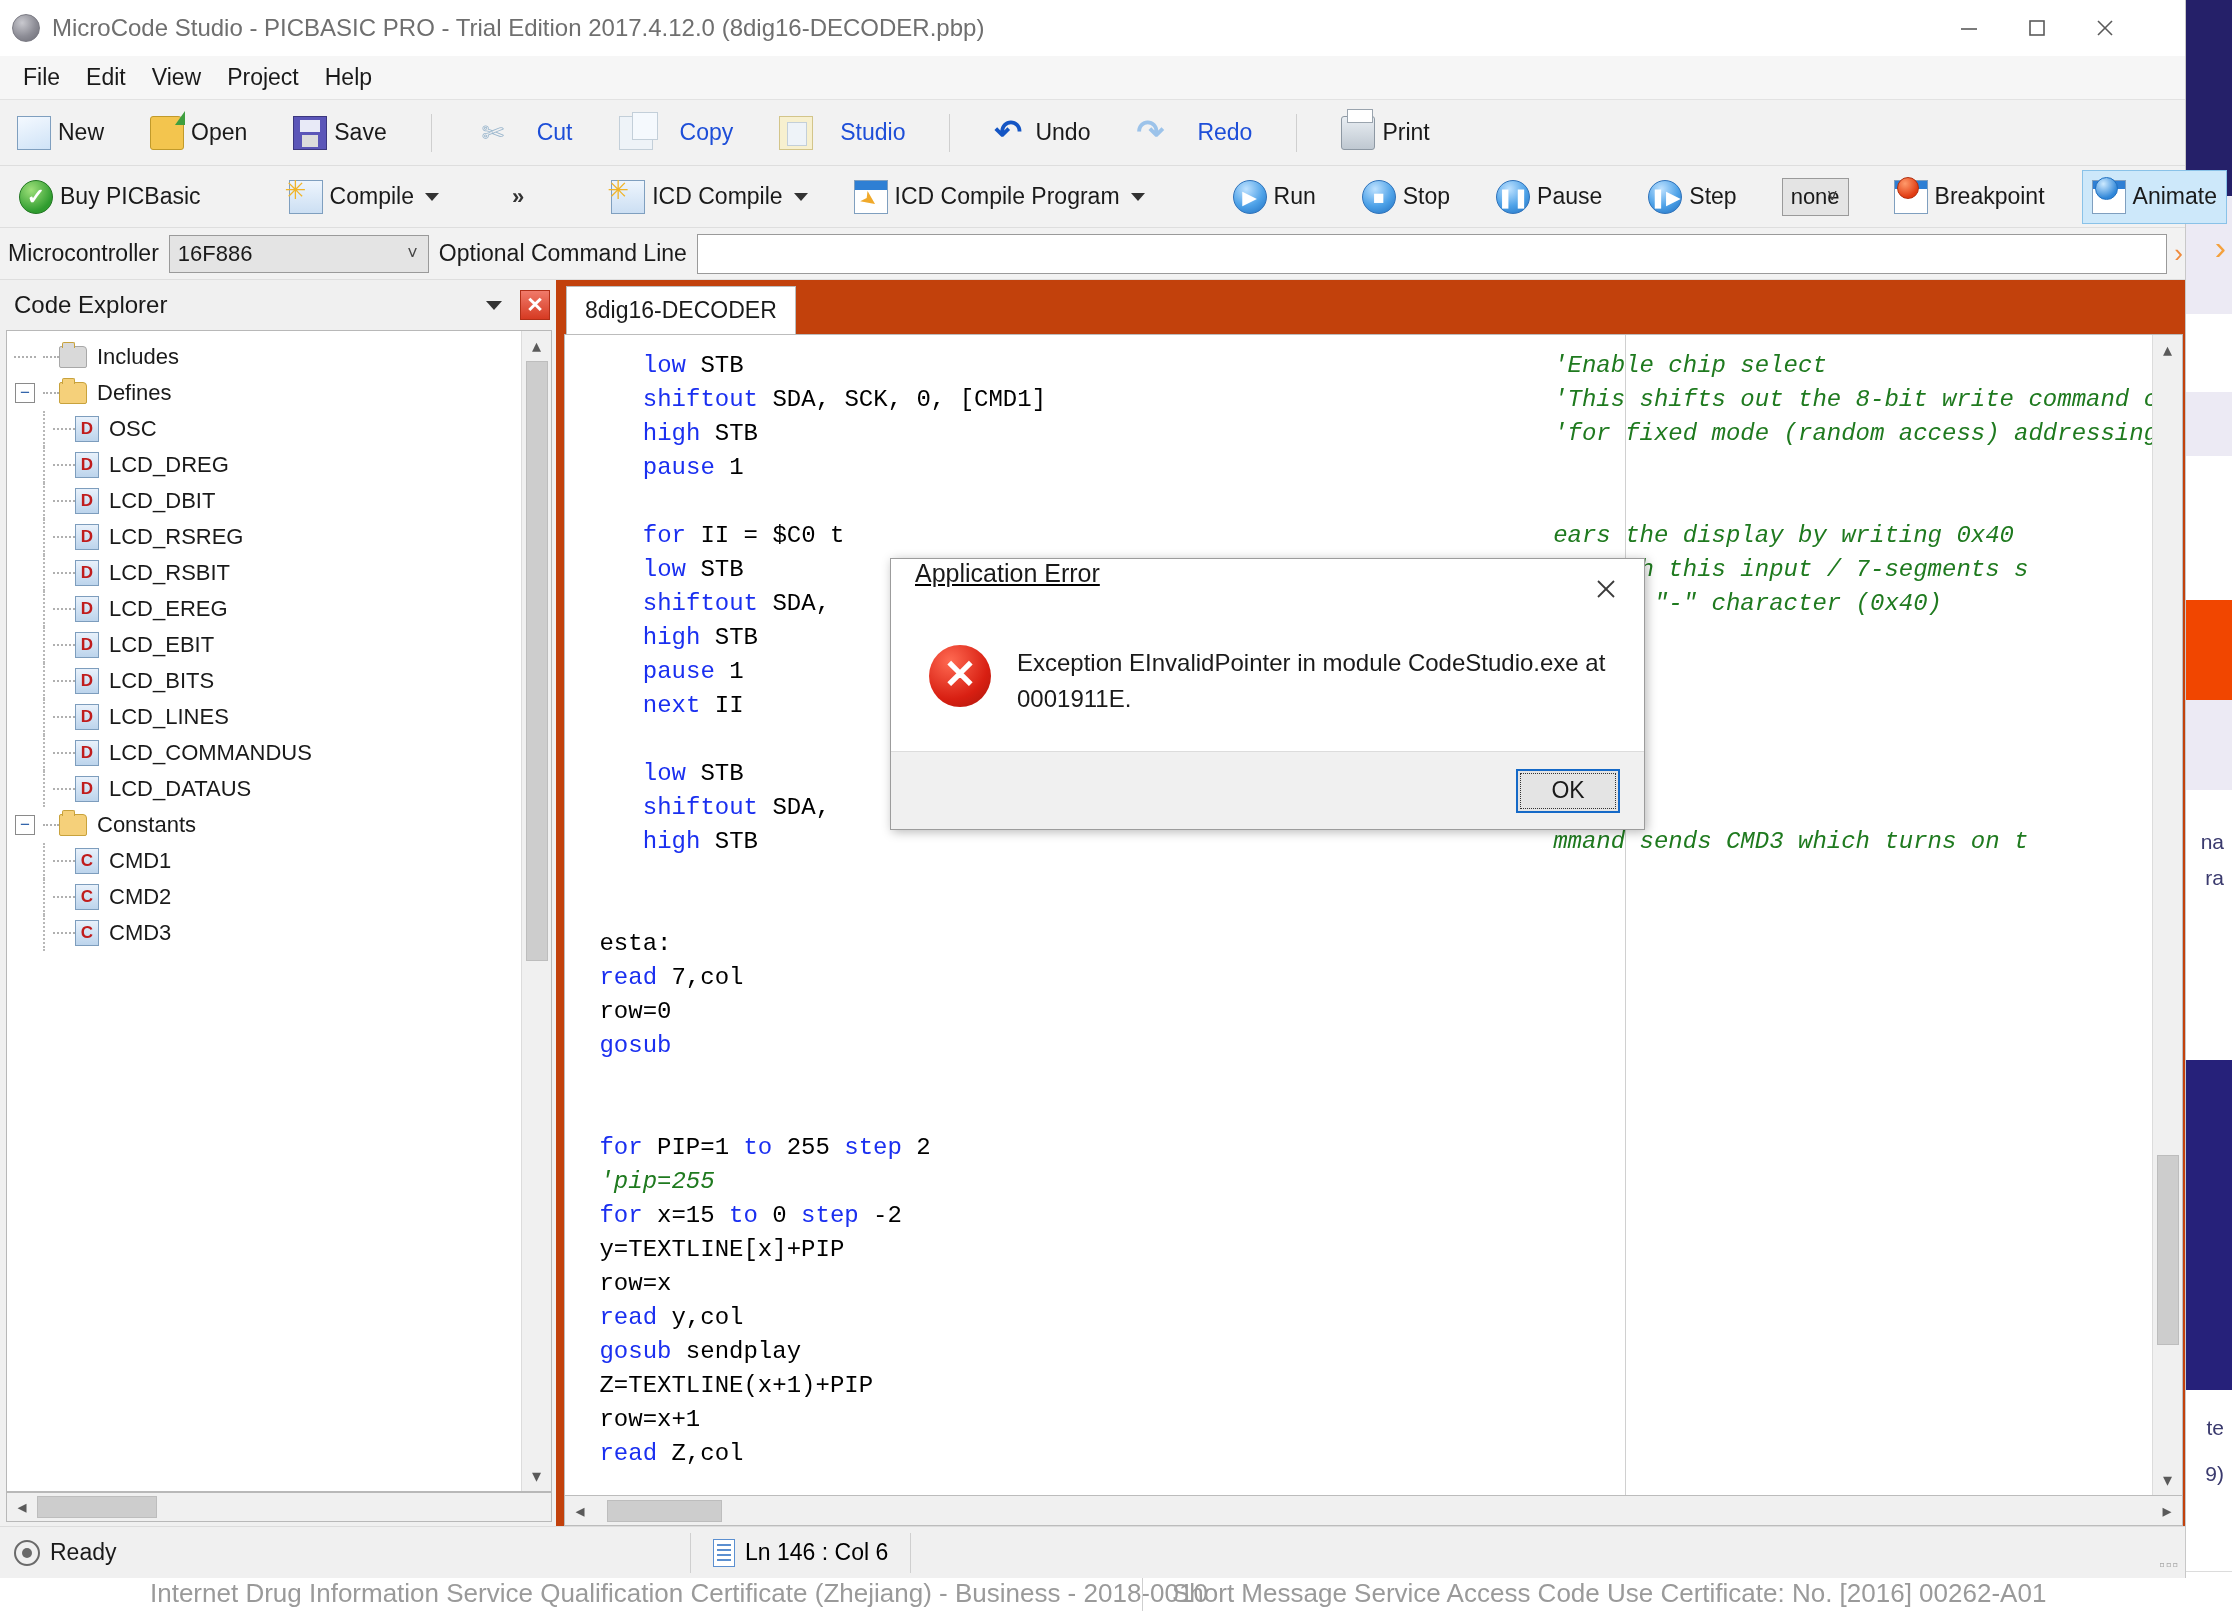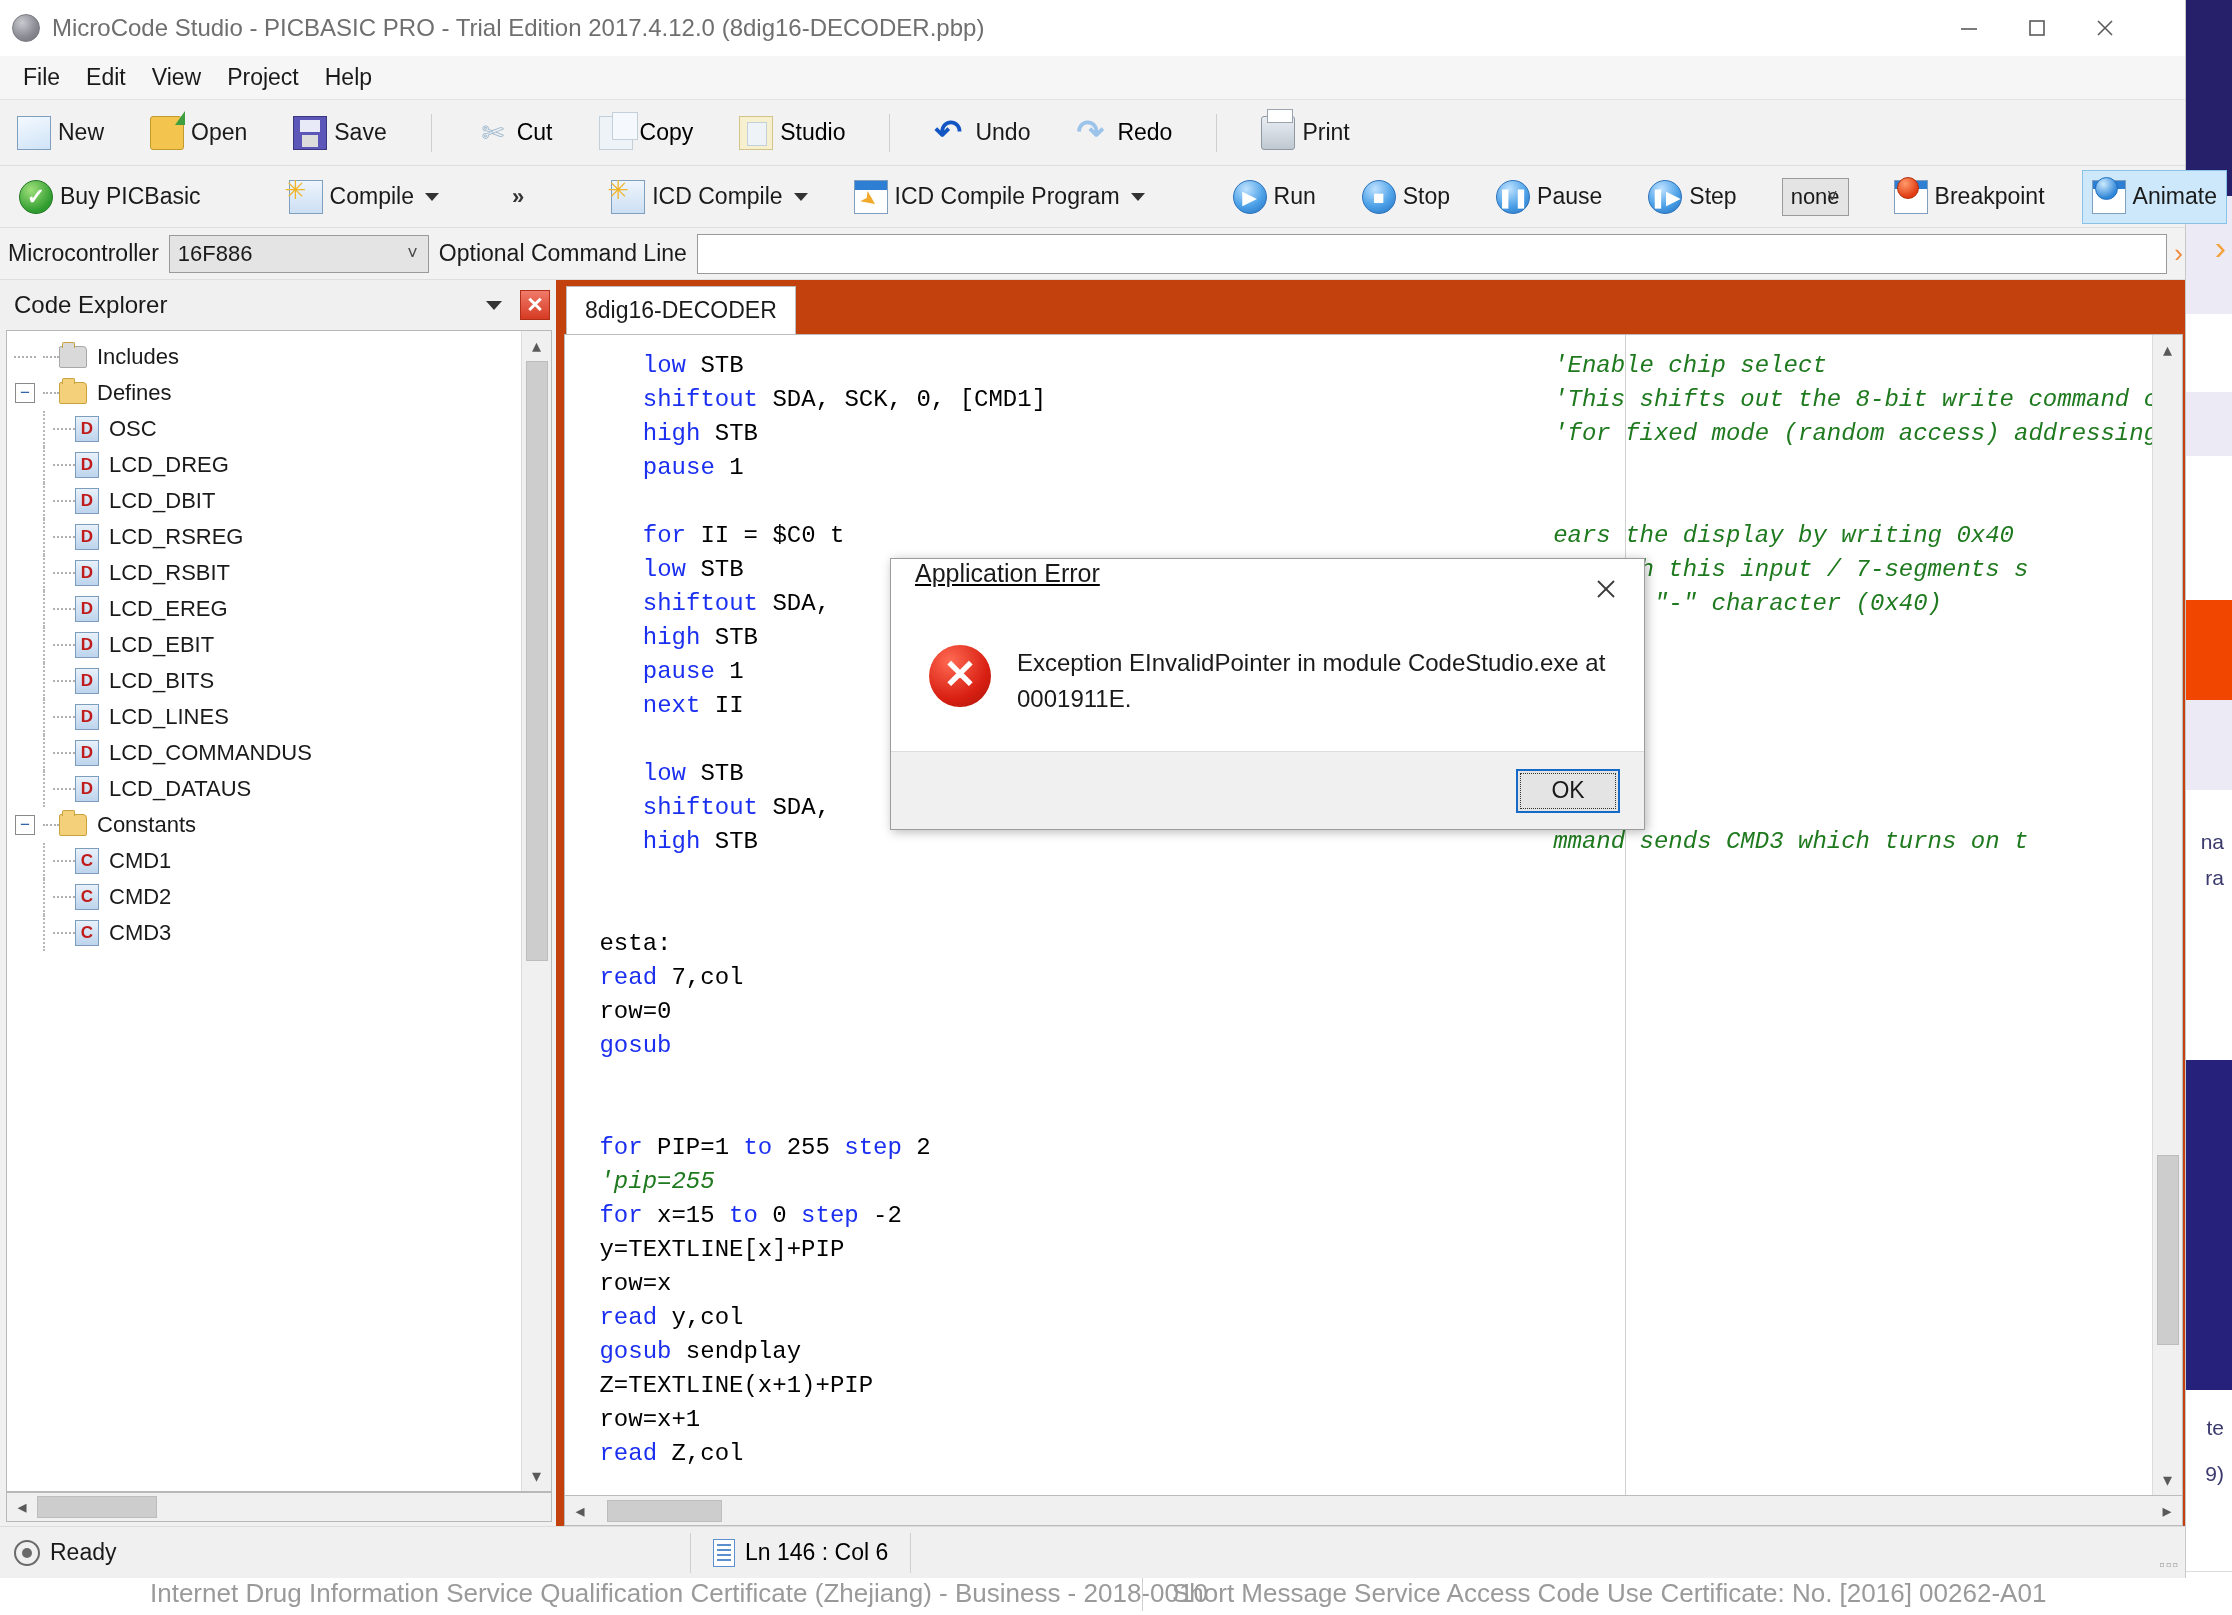--- a/index.html
+++ b/index.html
@@ -69,21 +69,21 @@
   .toolbar-row {
     background: #f2f2f2; display: flex; align-items: center;
     border-bottom: 1px solid #dedede; position: relative; gap: 28px;
   }
   #toolbar-main { height: 66px; flex: 0 0 66px; padding-left: 8px; }
   #toolbar-build { height: 62px; flex: 0 0 62px; padding-left: 10px; }
 
   .tb-btn { display: flex; align-items: center; height: 54px; padding: 0 9px; gap: 7px; }
   .tb-btn.hl { background: #cde8fa; border: 1px solid #89c2e8; }
   .tb-label { font-size: 23px; color: #1a1a1a; white-space: nowrap; }
-  .tb-label.dim { color: #000000; }
+  .tb-label.dim { color: #1d4ed8; margin-left: 20px; }
   .tb-sep { width: 1px; height: 38px; background: #cfcfcf; margin: 0 7px; }
   .caret-dn {
     width: 0; height: 0; border-left: 7px solid transparent; border-right: 7px solid transparent;
     border-top: 8px solid #333; margin-left: 4px;
   }
   .chev-more { font-size: 22px; color: #333; font-weight: bold; margin: 0 8px; }
 
   
   .ic { width: 34px; height: 34px; position: relative; flex: 0 0 34px; }
   .ic-doc { background: linear-gradient(160deg,#f4f9ff,#cfe3f7); border: 1px solid #7f9fbf; }

